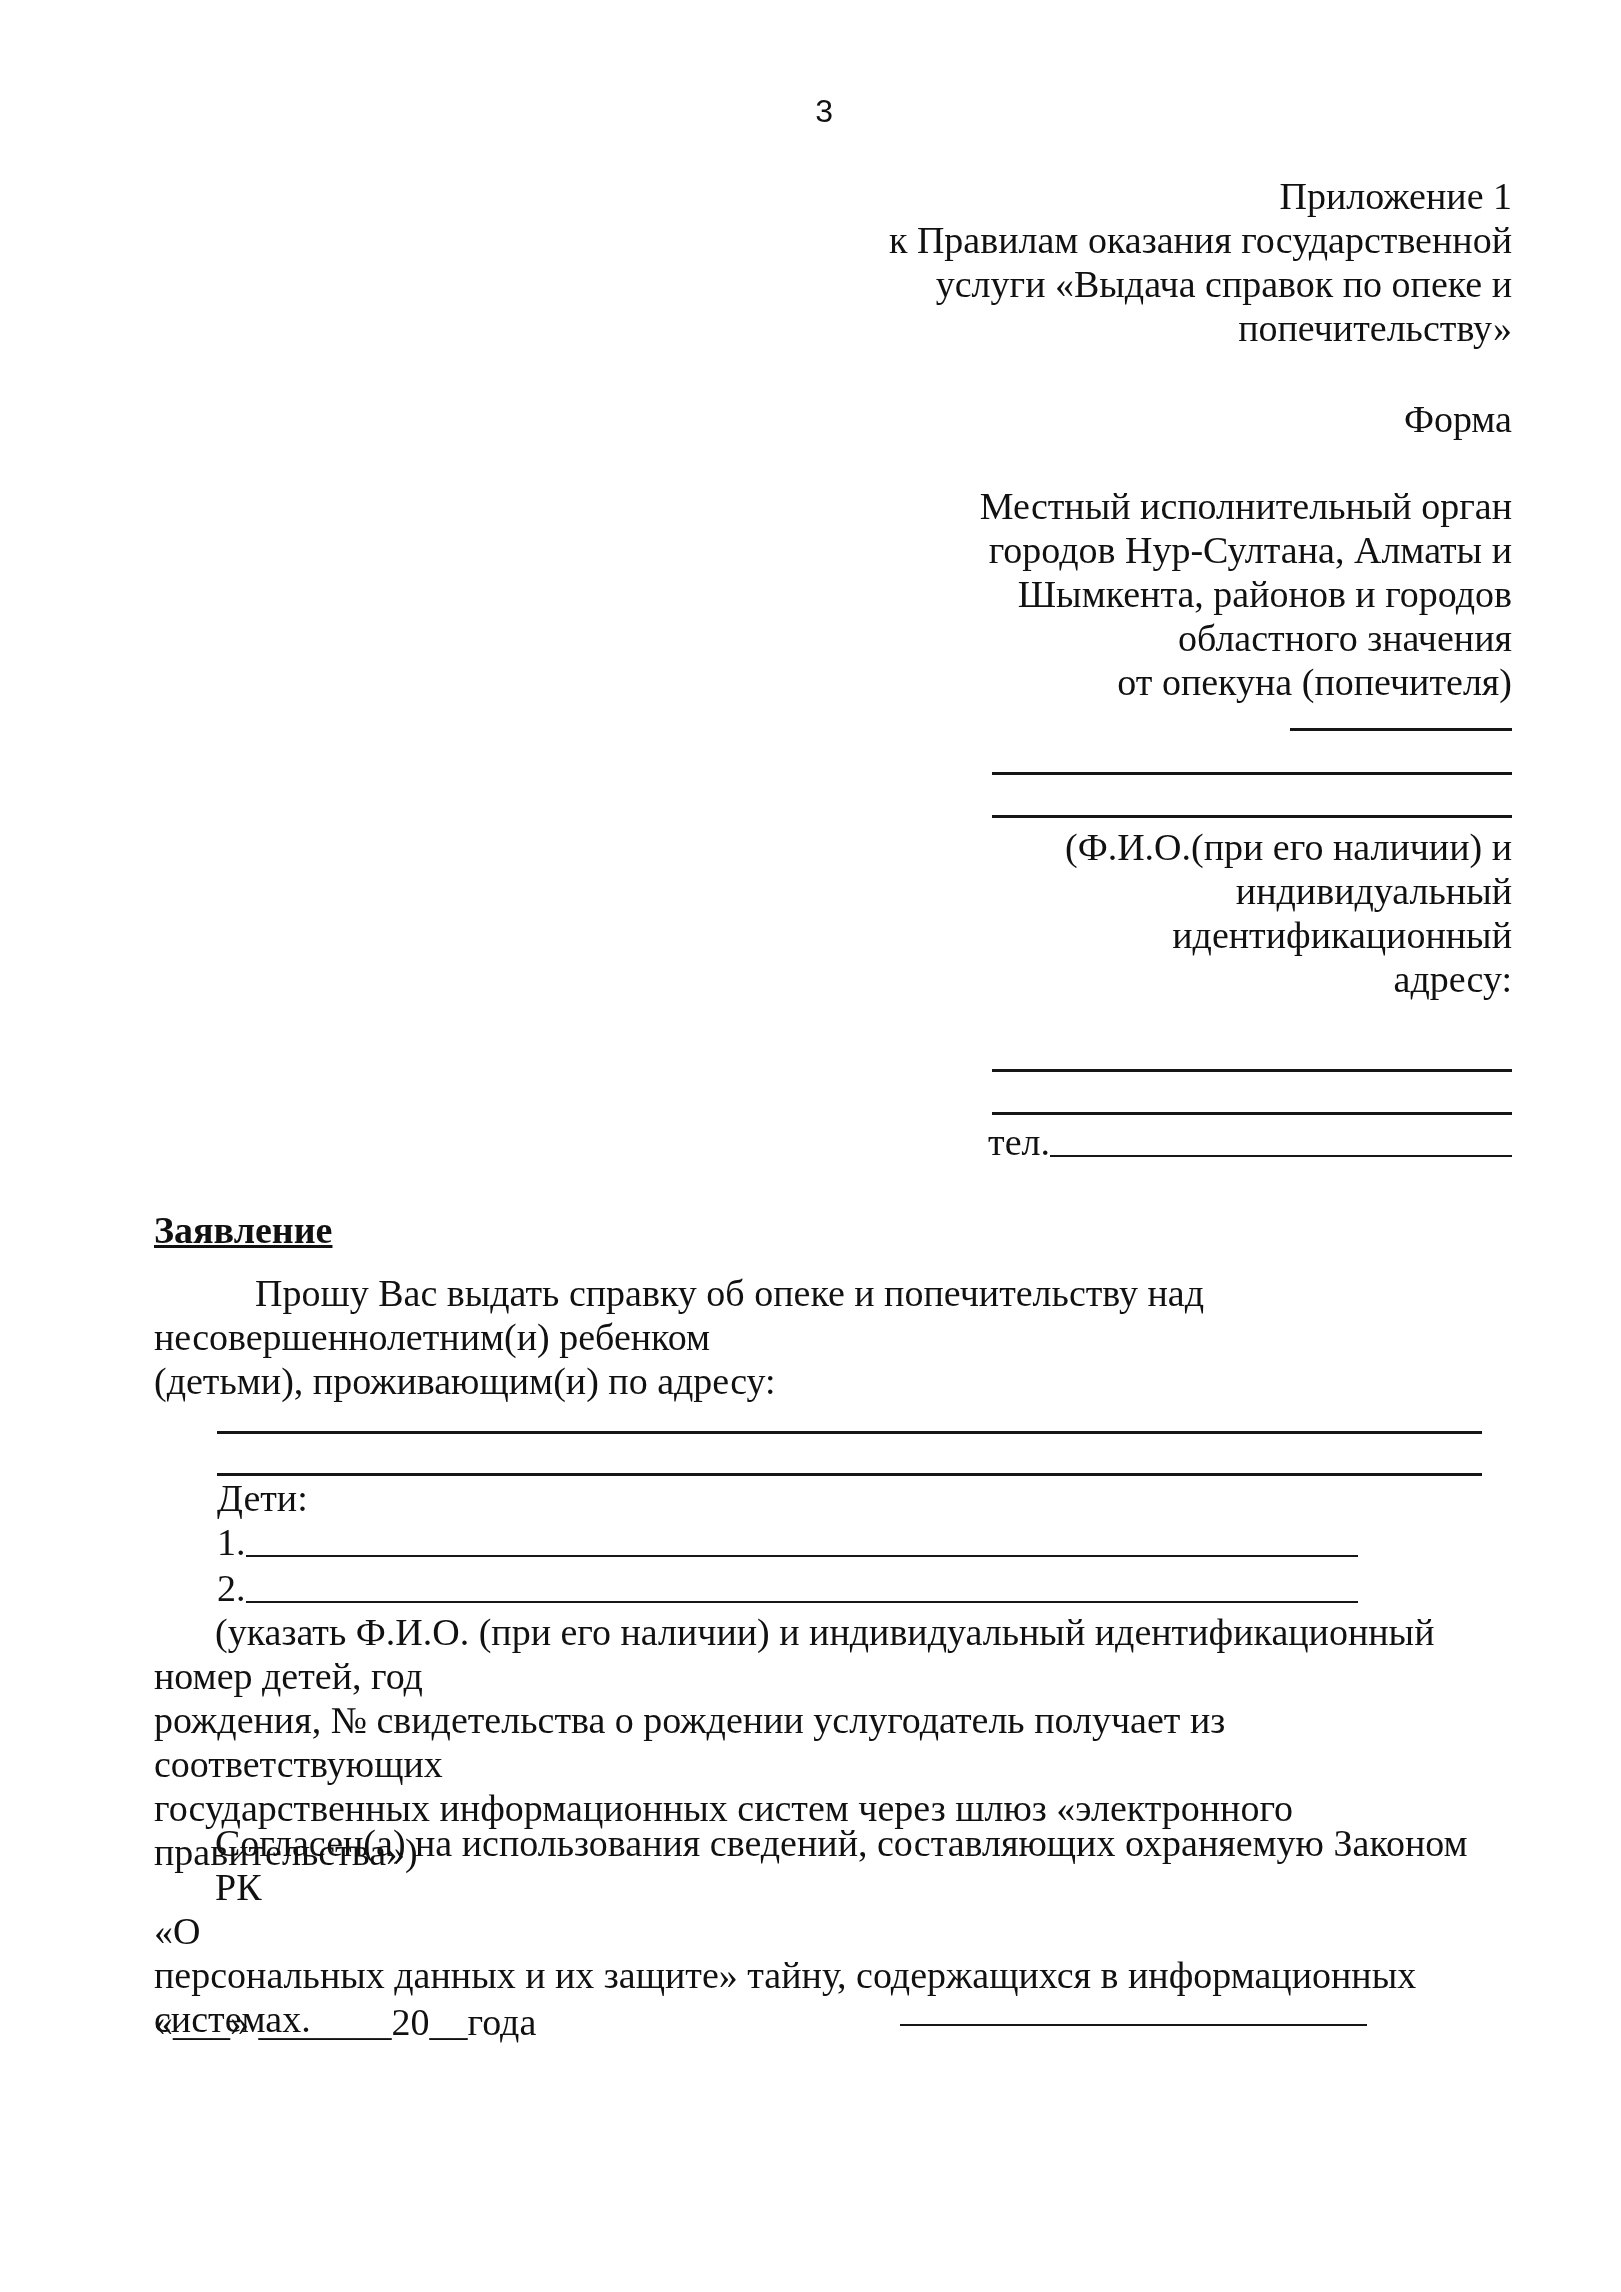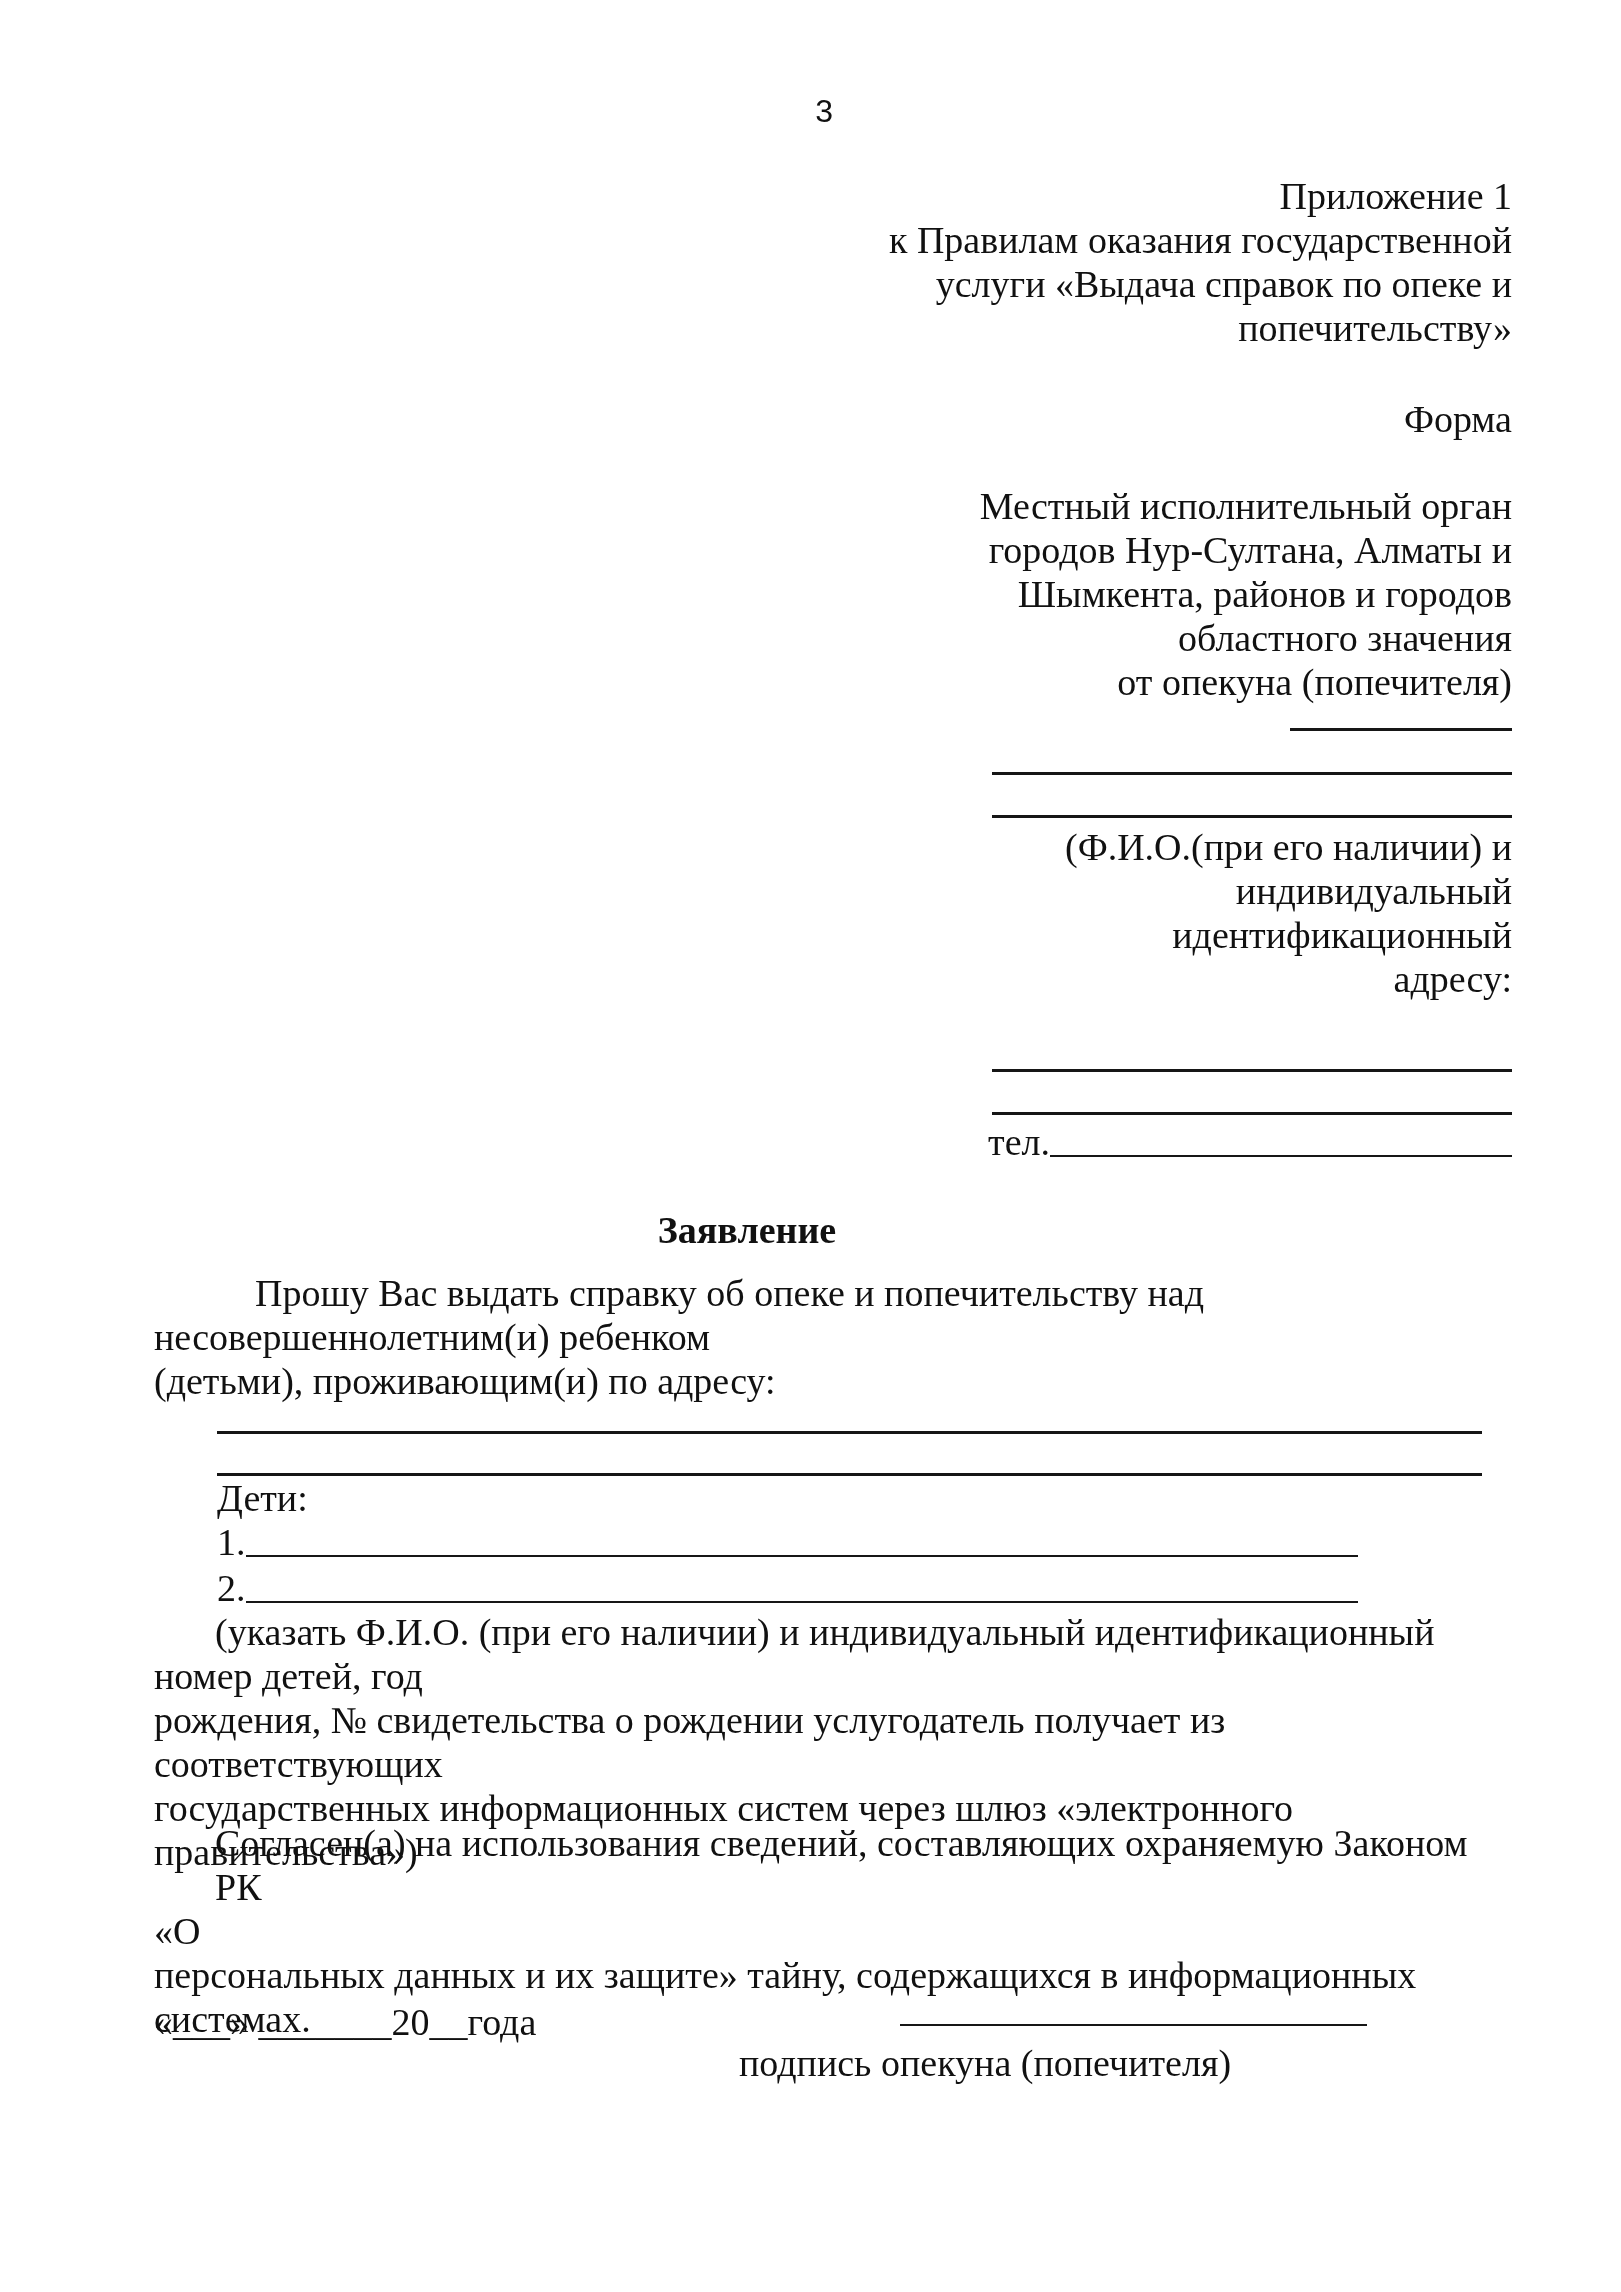--- a/index.html
+++ b/index.html
@@ -36,22 +36,22 @@
     font-size: 32px;
     line-height: 37px;
   }
   .appendix   { top: 174px;  right: 109px; }
   .forma      { top: 397px;  right: 109px; }
   .recipient  { top: 484px;  right: 109px; }
   .fio-cap    { top: 825px;  right: 109px; }
   .tel-row    { top: 1120px; right: 109px; white-space: nowrap; }
   .title {
     top: 1208px; left: 154px; width: 1186px;
-    text-align: center;
     font-weight: bold;
+    text-decoration: underline;
   }
   .request    { top: 1271px; left: 154px; width: 1356px; }
   .request .indent { padding-left: 101px; }
   .deti       { top: 1476px; left: 217px; }
   .child-row-1 { top: 1520px; left: 217px; white-space: nowrap; }
   .child-row-2 { top: 1566px; left: 217px; white-space: nowrap; }
   .note       { top: 1610px; left: 154px; width: 1362px; }
   .note .indent { padding-left: 61px; }
   .consent    { top: 1821px; left: 154px; width: 1362px; }
   .consent .indent { padding-left: 61px; }
@@ -133,17 +133,16 @@
   <div class="abs consent">
     <div class="indent">Согласен(а) на использования сведений, составляющих охраняемую Законом РК</div>
     <div>«О</div>
     <div>персональных данных и их защите» тайну, содержащихся в информационных</div>
     <div>системах.</div>
   </div>
 
   <div class="abs date-sig">
     <div class="date-text">«___» _______20__года</div>
     <div class="sig-rule"></div>
-    <div class="sig-caption">подпись опекуна (попечителя)</div>
   </div>
 
 </div>
 
 
 </body></html>

